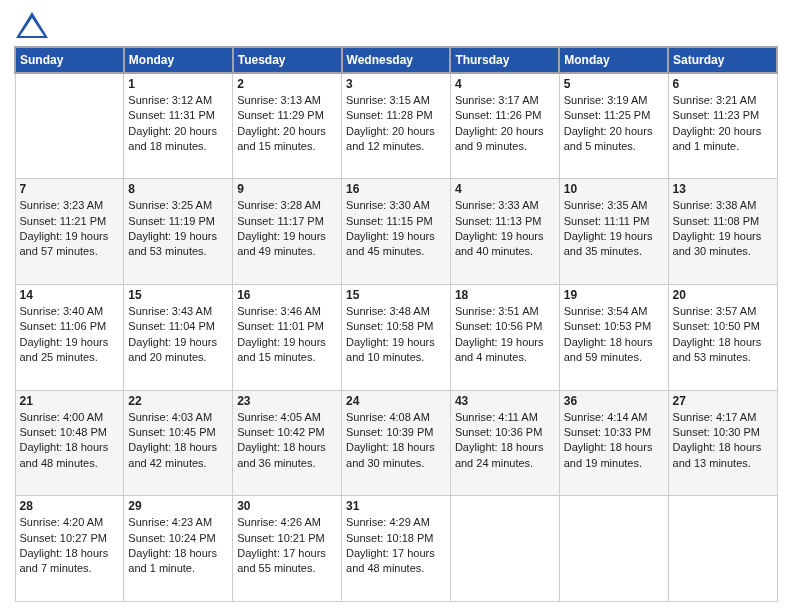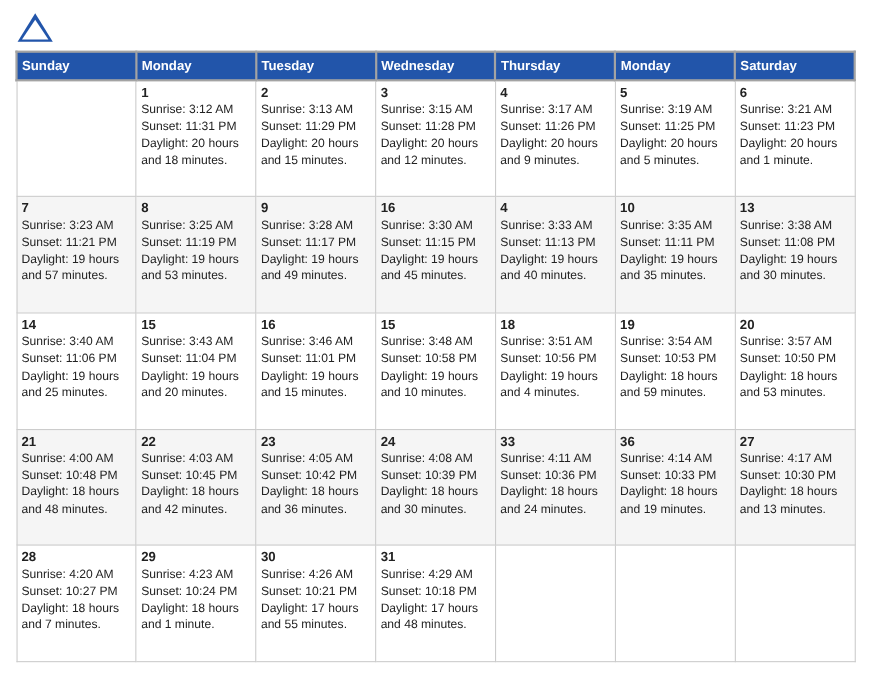--- a/index.html
+++ b/index.html
@@ -270,21 +270,21 @@
           Sunrise: 4:05 AM<br>Sunset: 10:42 PM<br>Daylight: 18 hours and 36 minutes.
         </div>
           </td>
           <td>
             <span class="day-num">24</span>
         <div class="cell-info">
           Sunrise: 4:08 AM<br>Sunset: 10:39 PM<br>Daylight: 18 hours and 30 minutes.
         </div>
           </td>
           <td>
-            <span class="day-num">33</span>
+            <span class="day-num">43</span>
         <div class="cell-info">
           Sunrise: 4:11 AM<br>Sunset: 10:36 PM<br>Daylight: 18 hours and 24 minutes.
         </div>
           </td>
           <td>
             <span class="day-num">36</span>
         <div class="cell-info">
           Sunrise: 4:14 AM<br>Sunset: 10:33 PM<br>Daylight: 18 hours and 19 minutes.
         </div>
           </td>

